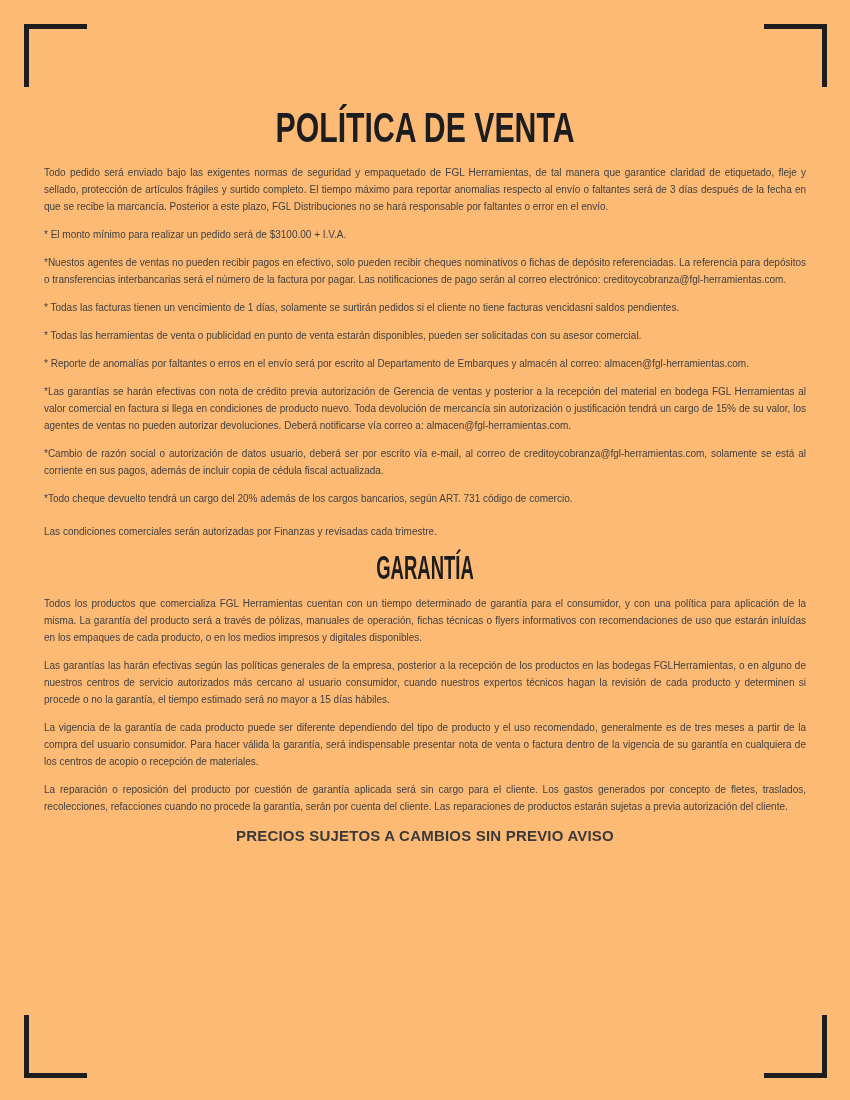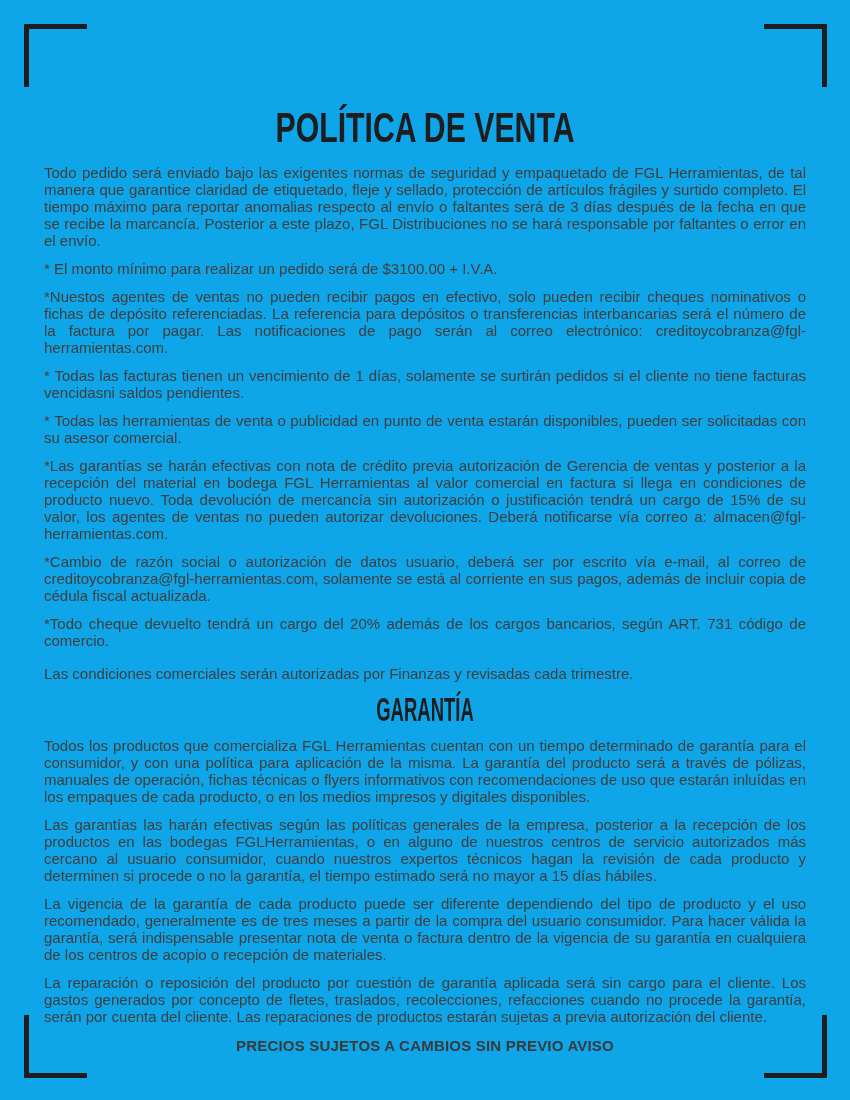--- a/index.html
+++ b/index.html
@@ -6,21 +6,21 @@
   html, body {
     margin: 0;
     padding: 0;
     background: #ffffff;
   }
   .page {
     position: relative;
     width: 850px;
     height: 1100px;
     margin: 0 auto;
-    background: #0ea5e9;
+    background: #fdba74;
     overflow: hidden;
     font-family: "Liberation Sans", "DejaVu Sans", sans-serif;
   }
   
   .corner {
     position: absolute;
     width: 58px;
     height: 58px;
   }
   .corner.tl { top: 24px;  left: 24px;  border-top: 5px solid #1d1d1d; border-left: 5px solid #1d1d1d; }
@@ -53,21 +53,21 @@
     font-size: 33px;
     line-height: 34px;
     font-weight: bold;
     color: #1d1d1f;
     transform: scaleX(0.56);
     transform-origin: 50% 50%;
     white-space: nowrap;
   }
   p.body-par {
     margin: 0 0 11px 0;
-    font-size: 15px;
+    font-size: 10px;
     line-height: 17px;
     color: #3f3f3f;
     text-align: justify;
   }
   p.body-par.no-gap {
     margin-bottom: 16px;
   }
   p.footer-notice {
     margin: 12px 0 17px 0;
     text-align: center;
@@ -96,20 +96,21 @@
 
     <p class="body-par">* El monto mínimo para realizar un pedido será de $3100.00 + I.V.A.</p>
 
     <p class="body-par">*Nuestos agentes de ventas no pueden recibir pagos en efectivo, solo pueden recibir cheques nominativos o fichas de depósito referenciadas. La referencia para depósitos o transferencias interbancarias será el número de la factura por pagar. Las notificaciones de pago serán al correo electrónico: creditoycobranza@fgl-herramientas.com.</p>
 
 
     <p class="body-par">* Todas las facturas tienen un vencimiento de 1 días, solamente se surtirán pedidos si el cliente no tiene facturas vencidasni saldos pendientes.</p>
 
     <p class="body-par">* Todas las herramientas de venta o publicidad en punto de venta estarán disponibles, pueden ser solicitadas con su asesor comercial.</p>
 
+    <p class="body-par">* Reporte de anomalías por faltantes o erros en el envío será por escrito al Departamento de Embarques y almacén al correo: almacen@fgl-herramientas.com.</p>
 
     <p class="body-par">*Las garantías se harán efectivas con nota de crédito previa autorización de Gerencia de ventas y posterior a la recepción del material en bodega FGL Herramientas al valor comercial en factura si llega en condiciones de producto nuevo. Toda devolución de mercancía sin autorización o justificación tendrá un cargo de 15% de su valor, los agentes de ventas no pueden autorizar devoluciones. Deberá notificarse vía correo a: almacen@fgl-herramientas.com.</p>
 
     <p class="body-par">*Cambio de razón social o autorización de datos usuario, deberá ser por escrito vía e-mail, al correo de creditoycobranza@fgl-herramientas.com, solamente se está al corriente en sus pagos, además de incluir copia de cédula fiscal actualizada.</p>
 
     <p class="body-par no-gap">*Todo cheque devuelto tendrá un cargo del 20% además de los cargos bancarios, según ART. 731 código de comercio.</p>
 
     <p class="body-par">Las condiciones comerciales serán autorizadas por Finanzas y revisadas cada trimestre.</p>
 
     <h2 class="section-title">GARANTÍA</h2>

